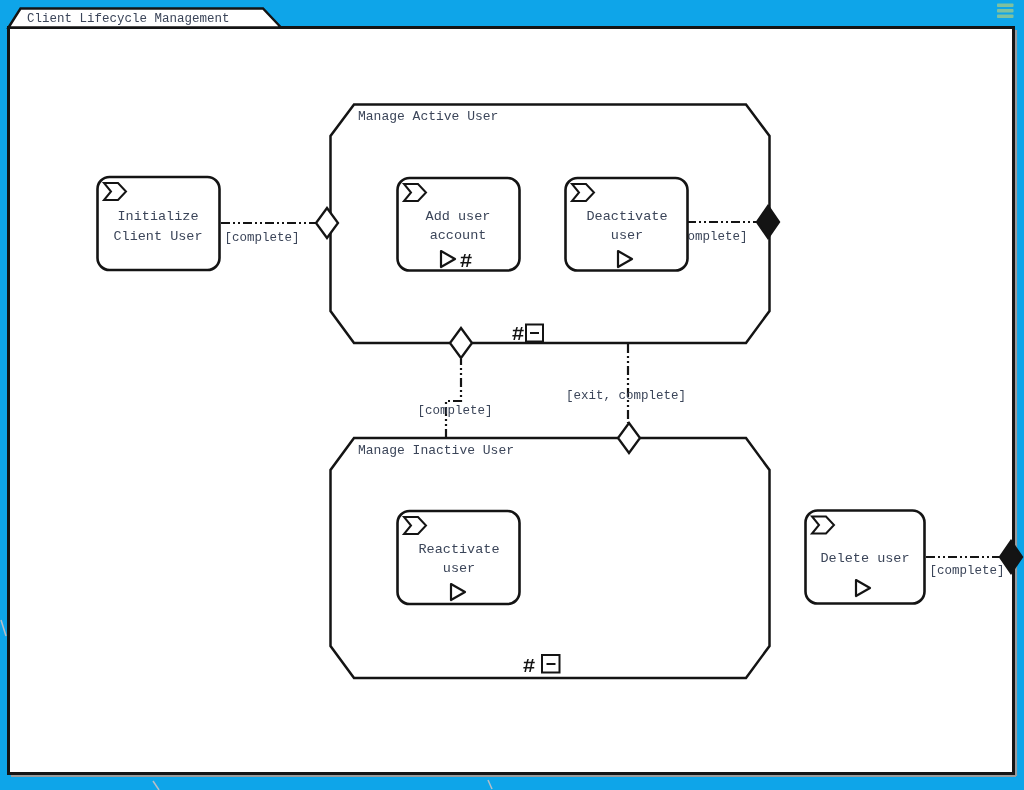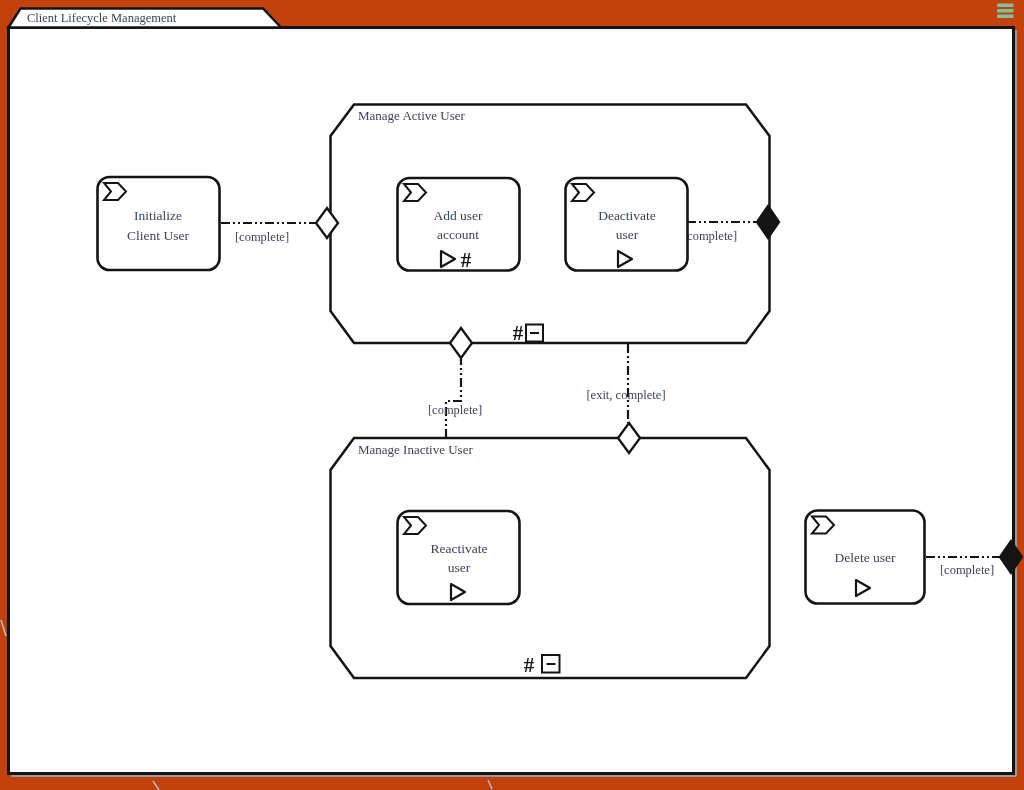--- a/index.html
+++ b/index.html
@@ -1,20 +1,20 @@
 <!DOCTYPE html>
 <html><head>
 <meta charset="utf-8">
 <style>
   html,body{margin:0;padding:0;background:#ffffff;}
   .canvas{
     position:relative;
     width:1024px;height:790px;
-    background:#c2410c;
-    font-family:Liberation Serif, serif;
+    background:#0ea5e9;
+    font-family:Liberation Mono, monospace;
     overflow:hidden;
   }
   svg{position:absolute;left:0;top:0;}
   .shape{fill:#ffffff;stroke:#141414;}
   .frame-border{stroke-width:3;}
   .tab{stroke-width:2.4;}
   .stage{stroke-width:2.5;}
   .task{stroke-width:2.6;}
   .connector{fill:none;stroke:#141414;stroke-width:2.2;stroke-dasharray:9 3 2 3 2 3;}
   .diamond-entry{fill:#ffffff;stroke:#141414;stroke-width:2.3;}

